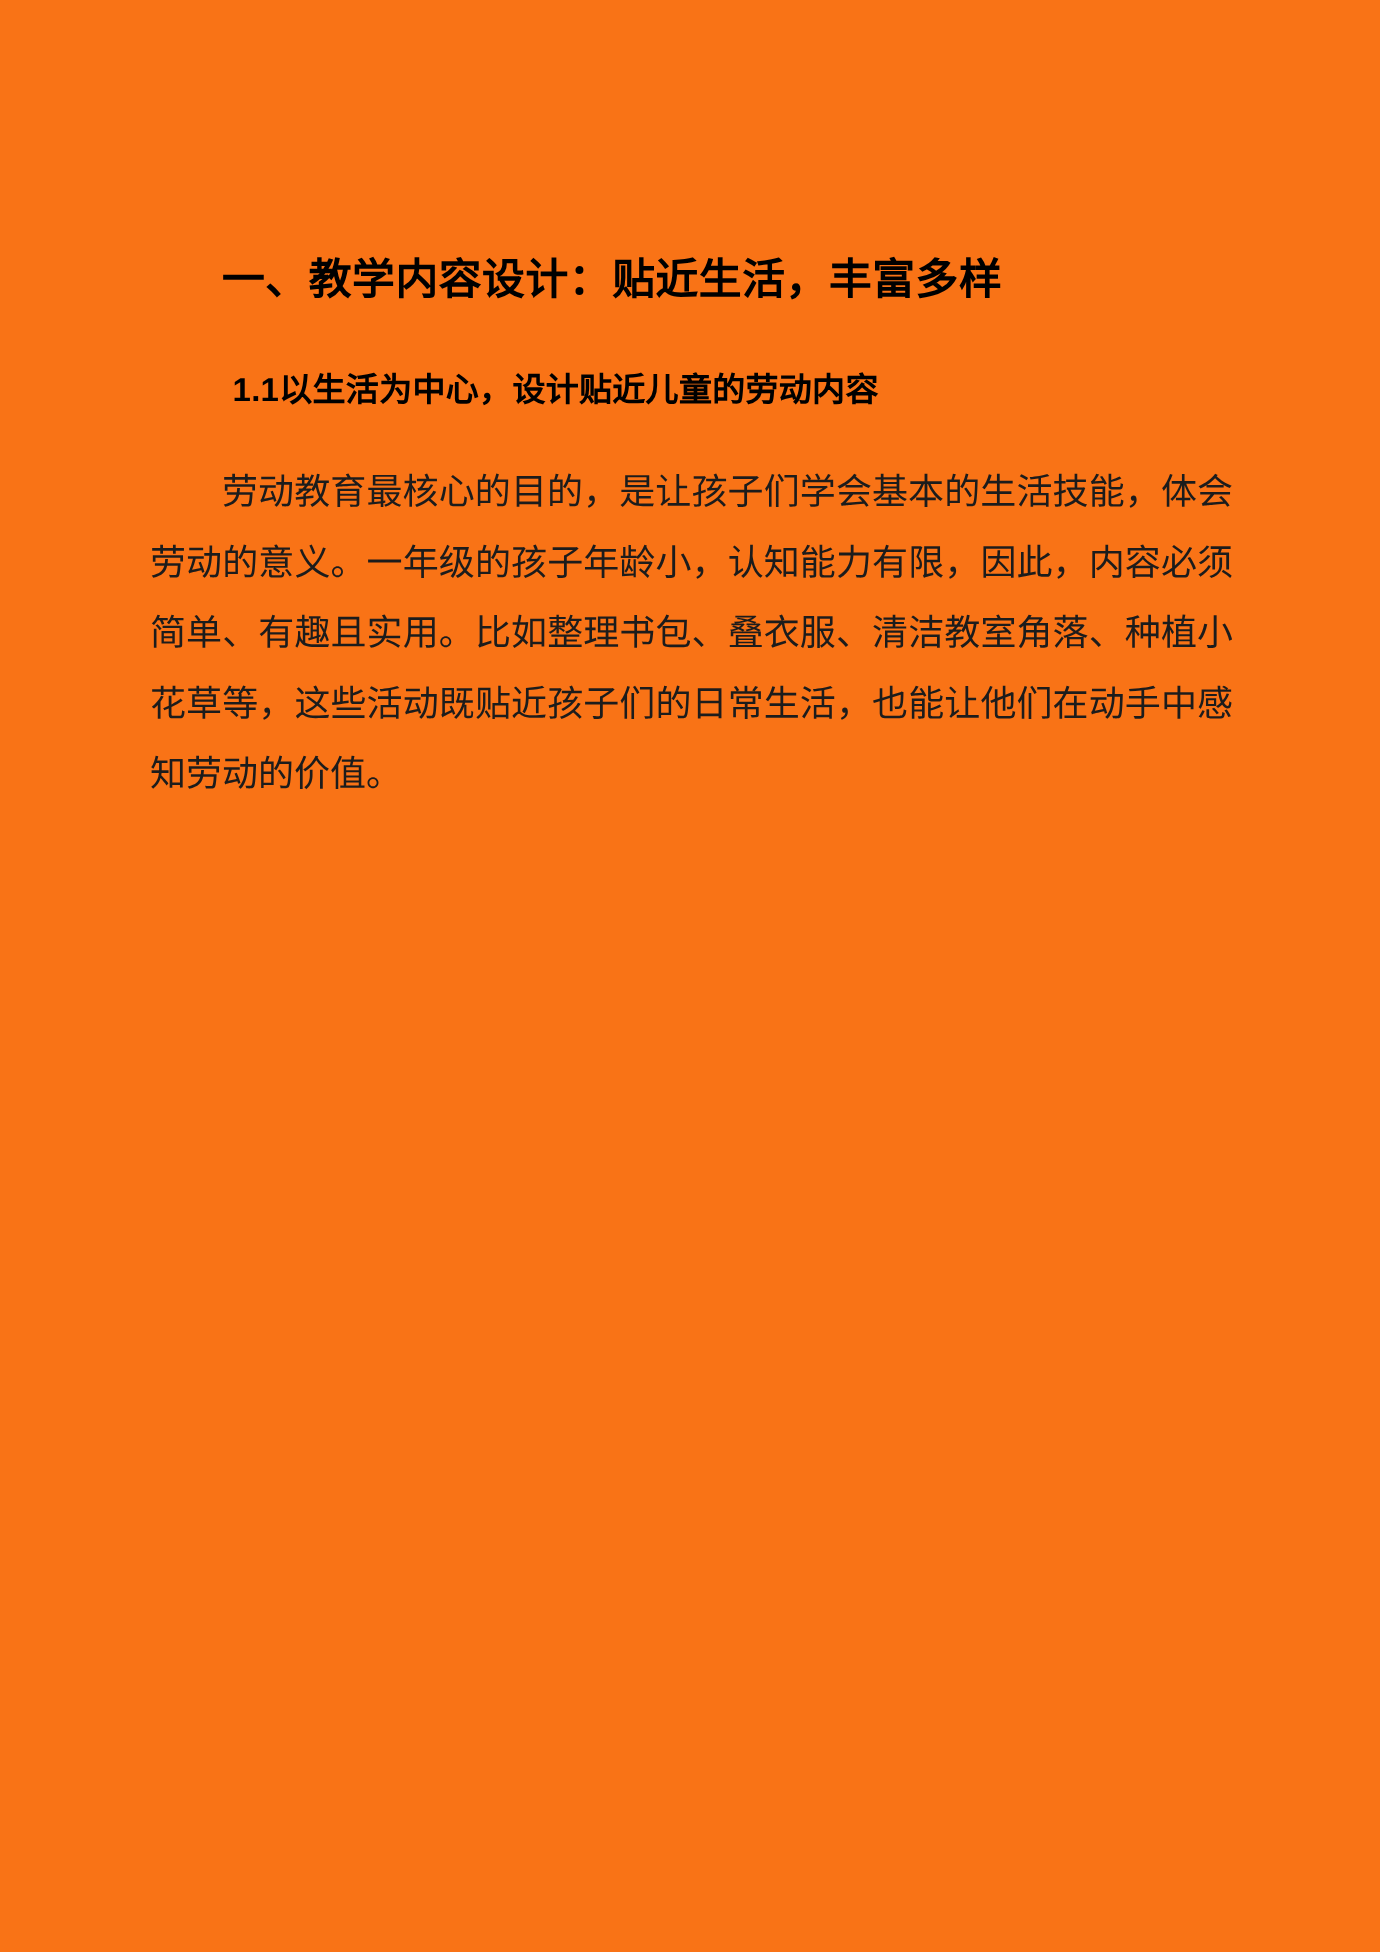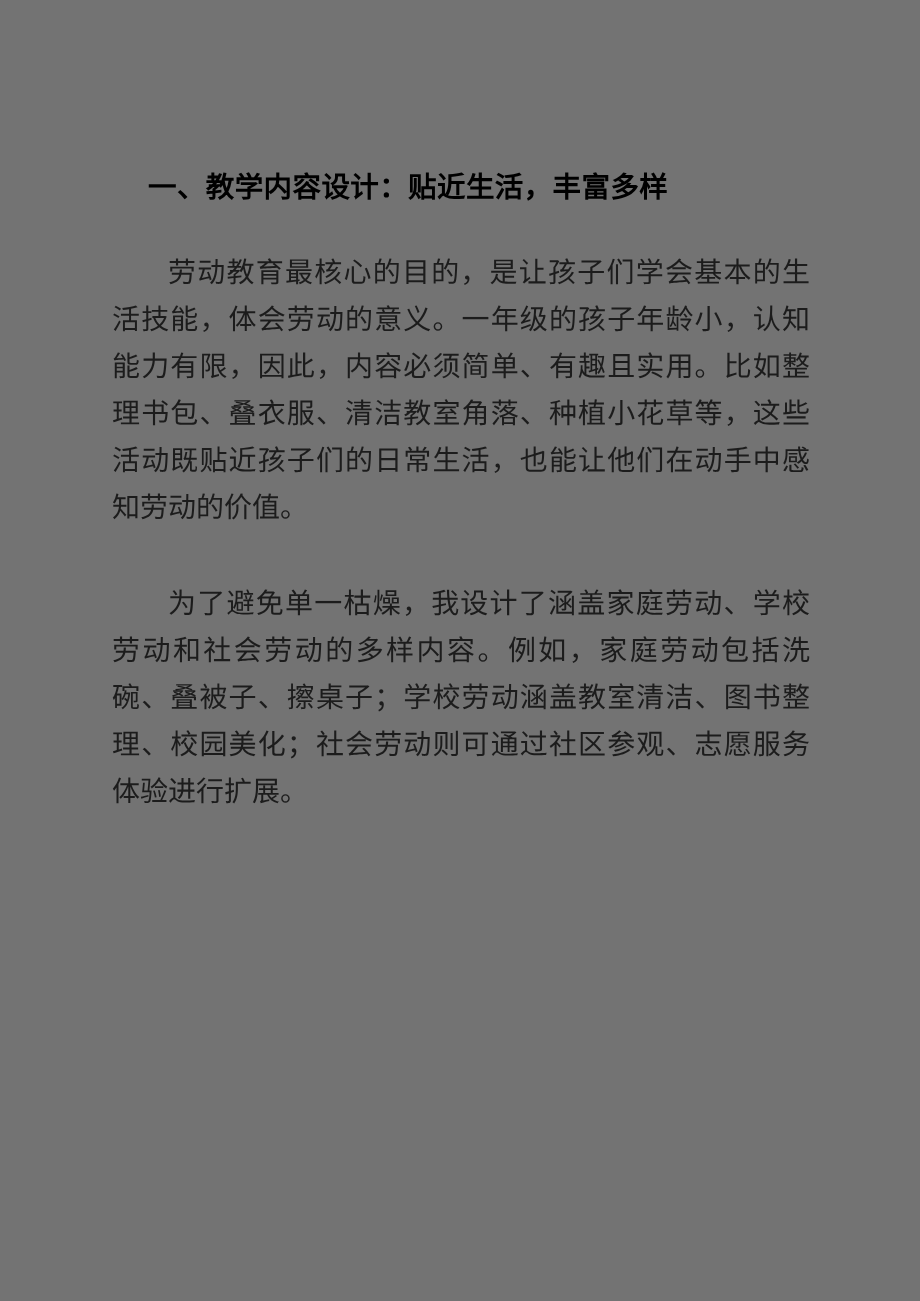--- a/index.html
+++ b/index.html
@@ -14,21 +14,21 @@
     position: relative;
     overflow: hidden;
     font-family: "Liberation Serif", "DejaVu Serif", serif;
     color: #1a1a1a;
     -webkit-font-smoothing: antialiased;
   }
 
   .page {
     position: absolute;
     inset: 0;
-    background: #737373;
+    background: #f97316;
   }
 
   
   .content {
     position: absolute;
     left: 100px;
     top: 0;
     width: 722px;
   }
 
@@ -57,42 +57,42 @@
     margin: 0;
     padding-left: 55px;
     white-space: nowrap;
   }
   .sub-title--first { padding-top: 39px; }
   .sub-title--second { padding-top: 88px; }
 
   
   .para {
     font-family: "Liberation Serif", "DejaVu Serif", serif;
-    font-size: 28px;
+    font-size: 24px;
     line-height: 47px;
     color: #1c1c1c;
-    margin: 12px;
+    margin: 0;
     text-align: justify;
     text-justify: inter-ideograph;
     text-indent: 2em;
     word-break: break-all;
   }
   .para--lead   { padding-top: 31px; }
   .para--gap    { padding-top: 31px; }
   .para--afterh { padding-top: 37px; }
 </style>
 </head>
 <body>
 
 <div class="page">
   <div class="content">
 
     <h1 class="doc-title">一、教学内容设计：贴近生活，丰富多样</h1>
 
+    <h2 class="sub-title sub-title--first">1.1以生活为中心，设计贴近儿童的劳动内容</h2>
 
     <p class="para para--lead">劳动教育最核心的目的，是让孩子们学会基本的生活技能，体会劳动的意义。一年级的孩子年龄小，认知能力有限，因此，内容必须简单、有趣且实用。比如整理书包、叠衣服、清洁教室角落、种植小花草等，这些活动既贴近孩子们的日常生活，也能让他们在动手中感知劳动的价值。</p>
 
 
 
-    <p class="para para--afterh">为了避免单一枯燥，我设计了涵盖家庭劳动、学校劳动和社会劳动的多样内容。例如，家庭劳动包括洗碗、叠被子、擦桌子；学校劳动涵盖教室清洁、图书整理、校园美化；社会劳动则可通过社区参观、志愿服务体验进行扩展。</p>
 
   </div>
 </div>
 
 </body></html>

